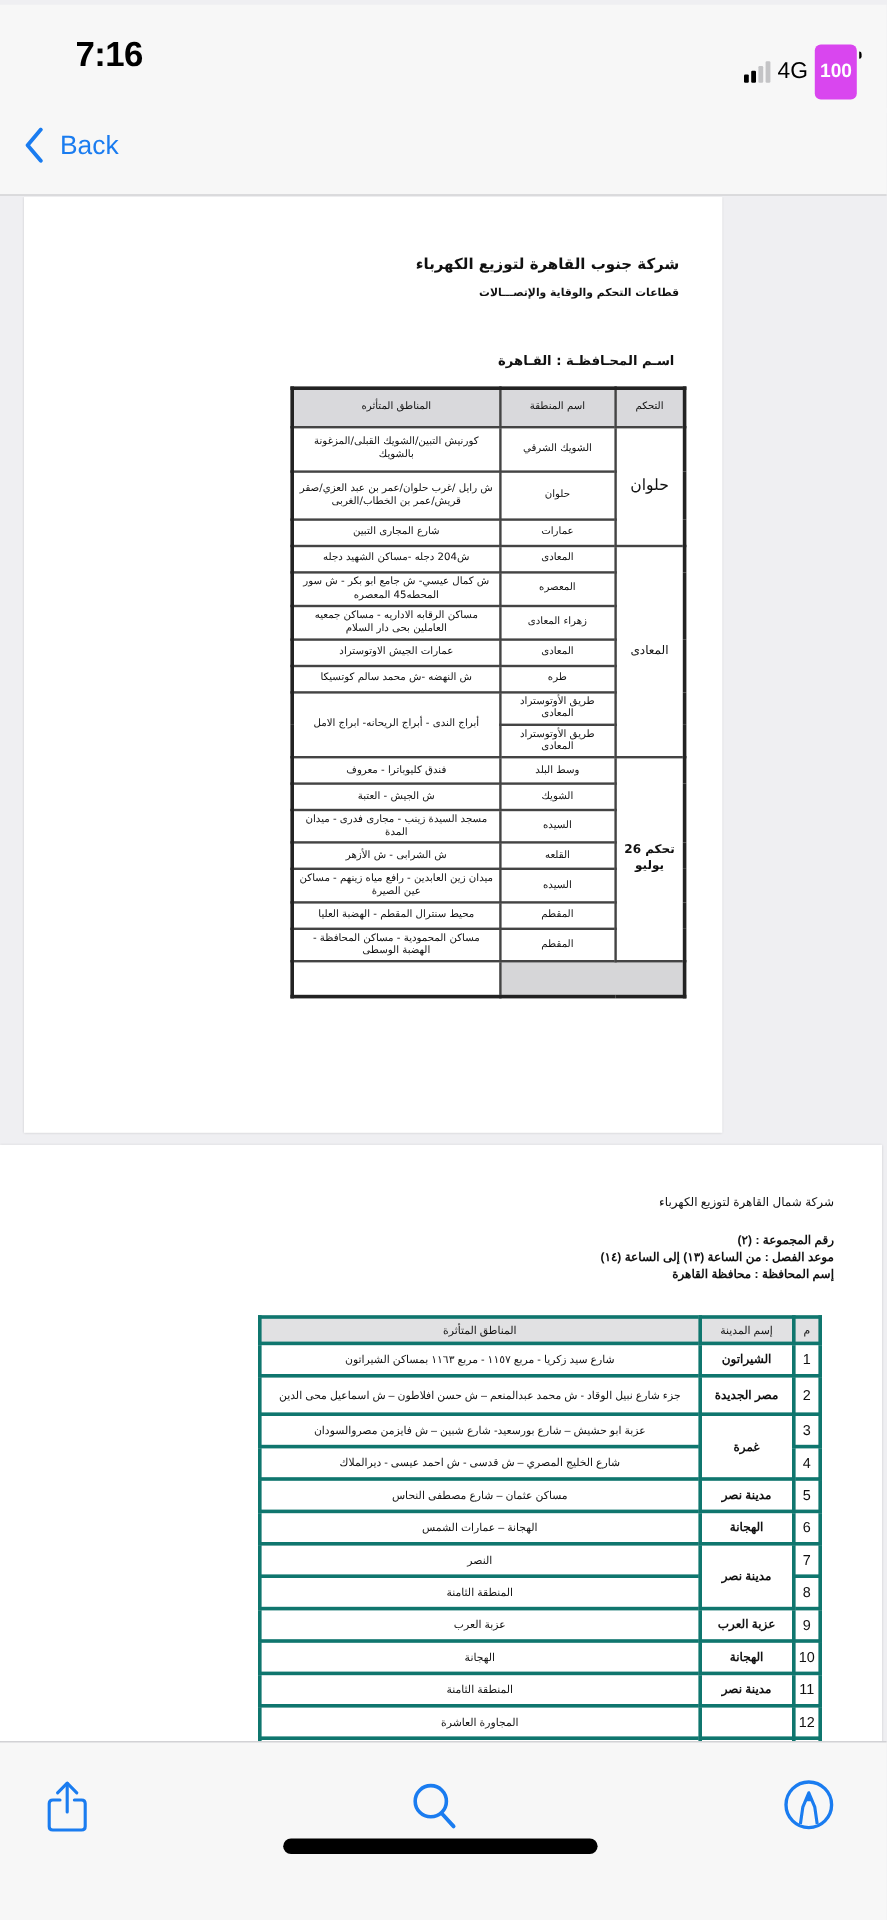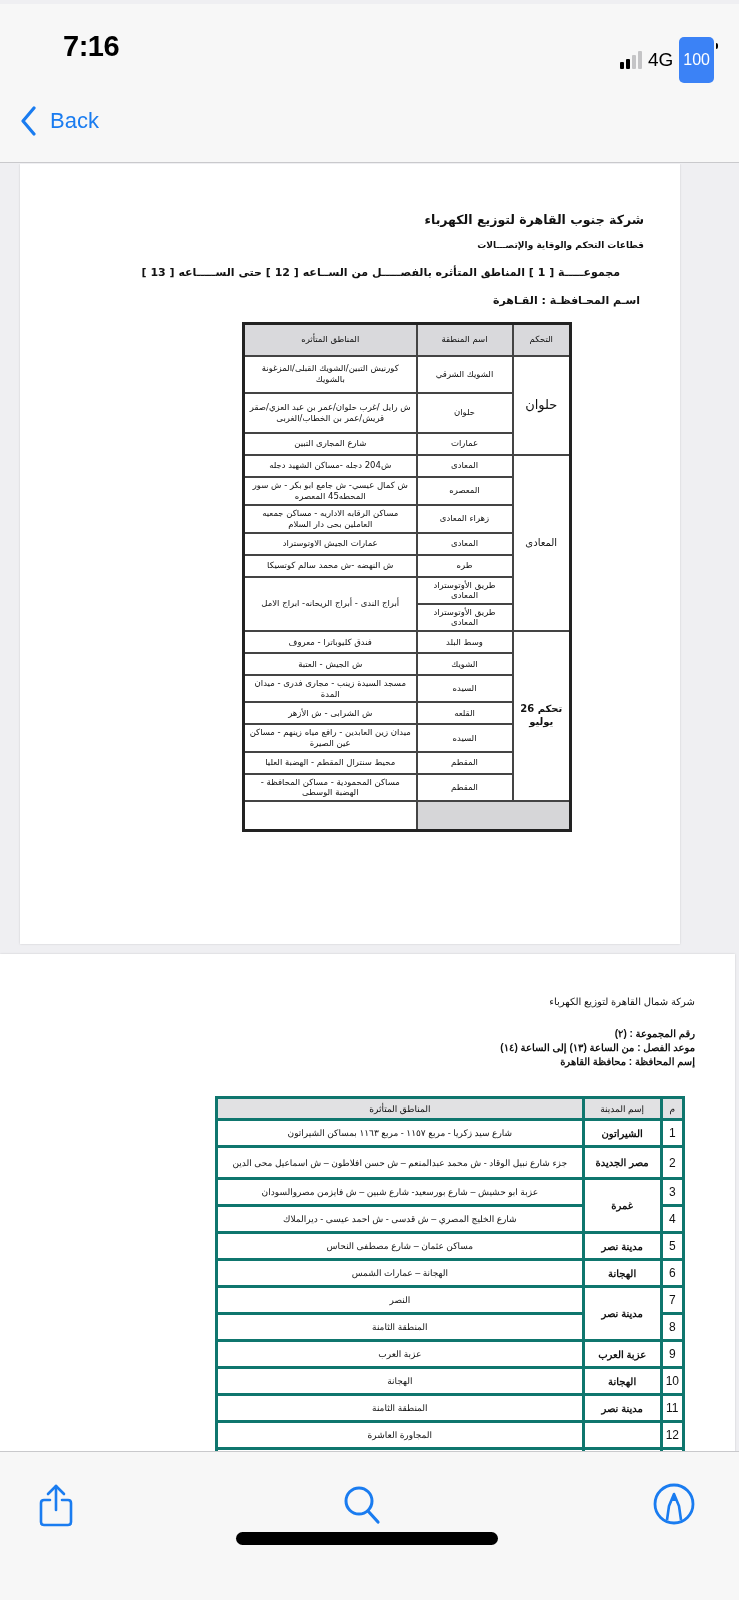--- a/index.html
+++ b/index.html
@@ -5,29 +5,29 @@
   * { box-sizing: border-box; margin: 0; padding: 0; }
   html, body { width: 739px; height: 1600px; overflow: hidden; }
   body { background: #efeff2; font-family: "Liberation Sans", "DejaVu Sans", sans-serif; position: relative; }
 
   .status-bar { position: absolute; top: 4px; left: 0; width: 739px; height: 90px; background: #f7f7f7; }
   .status-time { position: absolute; left: 63px; top: 26px; font-size: 29px; font-weight: bold; color: #000; letter-spacing: -0.5px; }
   .status-right { position: absolute; right: 25px; top: 33px; display: flex; align-items: center; gap: 6px; }
   .signal { display: flex; align-items: flex-end; gap: 2px; height: 18px; }
   .signal span { display: block; width: 4px; border-radius: 1px; }
   .net { font-size: 19px; color: #000; font-weight: normal; }
-  .battery { background: #3b82f6; color: #fff; font-weight: normal; font-size: 16px; padding: 14px 4px; border-radius: 5px; position: relative; line-height: 18px; }
+  .battery { background: #d946ef; color: #fff; font-weight: bold; font-size: 16px; padding: 14px 4px; border-radius: 5px; position: relative; line-height: 18px; }
   .battery::after { content: ""; position: absolute; right: -4px; top: 6px; width: 2px; height: 6px; background: #000; border-radius: 0 2px 2px 0; }
 
   .nav-bar { position: absolute; top: 90px; left: 0; width: 739px; height: 73px; background: #f7f7f7; border-bottom: 1px solid #c9c9cc; }
   .back-btn { position: absolute; left: 20px; top: 16px; display: flex; align-items: center; gap: 14px; color: #1a7cf0; font-size: 22px; cursor: pointer; }
 
   .viewer { position: absolute; top: 164px; left: 0; width: 739px; height: 1287px; overflow: hidden; background: #efeff2; }
 
-  .page1 { position: absolute; left: 20px; top: 0; width: 660px; height: 780px; background: #fff; box-shadow: 0 0 2px rgba(0,0,0,0.15); }
+  .page1 { position: absolute; left: 20px; top: 0; width: 582px; height: 780px; background: #fff; box-shadow: 0 0 2px rgba(0,0,0,0.15); }
   .page2 { position: absolute; left: 0; top: 790px; width: 735px; height: 520px; background: #fff; box-shadow: 0 0 2px rgba(0,0,0,0.15); }
 
   .ar { direction: rtl; font-family: "DejaVu Sans", sans-serif; color: #111; }
   .p1-title { position: absolute; right: 36px; top: 48px; font-size: 12.5px; font-weight: bold; }
   .p1-sub { position: absolute; right: 36px; top: 76px; font-size: 9px; font-weight: bold; }
   .p1-group { position: absolute; right: 60px; top: 102px; font-size: 11px; font-weight: bold; white-space: nowrap; }
   .p1-gov { position: absolute; right: 40px; top: 130px; font-size: 11px; font-weight: bold; }
 
   table.t1 { position: absolute; left: 222px; top: 158px; width: 330px; border-collapse: collapse; direction: rtl; border: 3px solid #222; }
   table.t1 td, table.t1 th { border: 2px solid #444; font-size: 8.5px; text-align: center; padding: 2px 3px; font-family: "DejaVu Sans", sans-serif; color: #111; line-height: 1.25; }
@@ -71,21 +71,20 @@
       </svg>
     <span>Back</span>
   </div>
 </div>
 
 <div class="viewer">
 
   <div class="page1">
     <div class="ar p1-title">شركة جنوب القاهرة لتوزيع الكهرباء</div>
     <div class="ar p1-sub">قطاعات التحكم والوقاية والإتصـــالات</div>
-    <div class="ar p1-group">مجموعـــــة [ 1 ] المناطق المتأثره بالفصـــــل من الســاعه [ 12 ] حتى الســـــاعه [ 13 ]</div>
     <div class="ar p1-gov">اسـم المحـافظـة : القـاهرة</div>
 
     <table class="t1">
       <tbody>
           <tr>
         <th style="width:58px">التحكم</th>
         <th style="width:96px">اسم المنطقة</th>
         <th>المناطق المتأثره</th>
       </tr>
 

